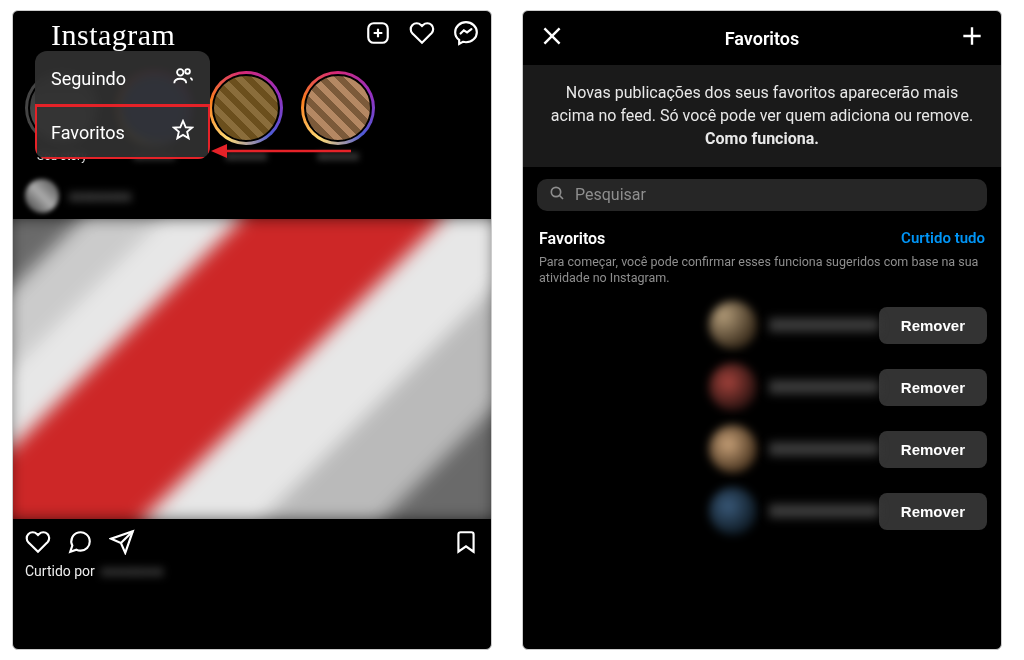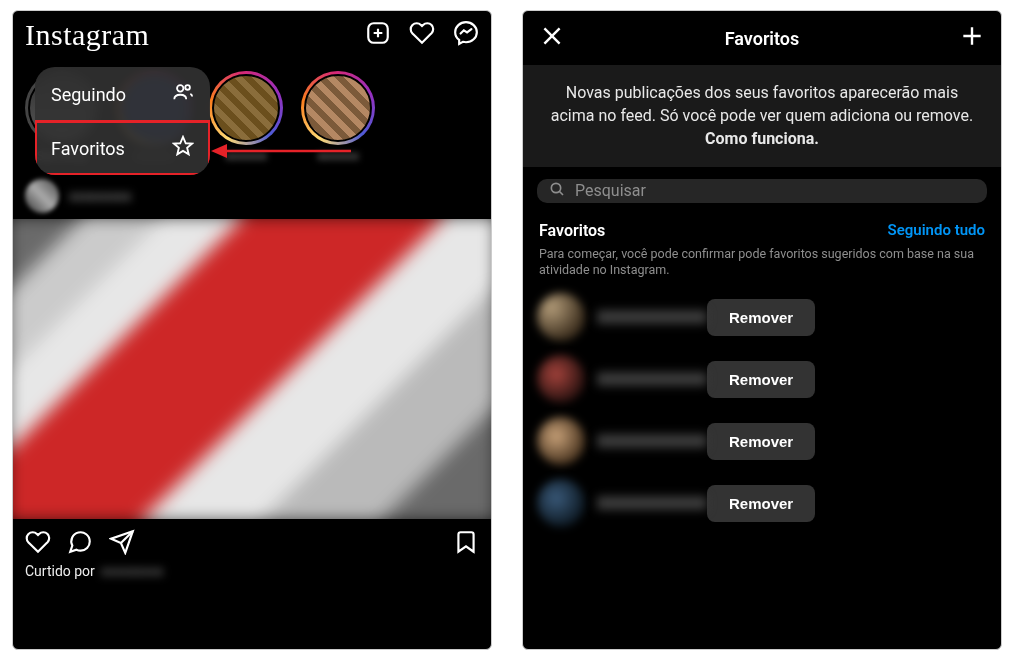--- a/index.html
+++ b/index.html
@@ -23,21 +23,21 @@
     border: 1px solid #ccc;
   }
   
   .ig-header {
     height: 48px;
     display: flex;
     align-items: center;
     justify-content: space-between;
     padding: 0 12px;
   }
-  .ig-logo-wrap { display: flex; align-items: center; gap: 6px; }
+  .ig-logo-wrap { display: flex; align-items: center; gap: 6px; margin-left: 26px; }
   .ig-logo {
     font-family: "Brush Script MT", "Segoe Script", cursive;
     font-size: 30px;
     font-weight: 500;
     letter-spacing: 0.5px;
   }
   .ig-chevron { font-size: 14px; opacity: 0.9; }
   .ig-header-icons { display: flex; gap: 18px; align-items: center; }
   .ig-header-icons svg { width: 26px; height: 26px; stroke: #fff; fill: none; stroke-width: 2; }
   .stories-row {
@@ -57,24 +57,24 @@
   }
   .story-ring.gray { background: #444; }
   .story-img { width: 100%; height: 100%; border-radius: 50%; background: #223a7a; border: 2px solid #000; }
   .story-img.pix1 { background-image: linear-gradient(45deg,#8a6d3b 25%, #6b4f1d 25%, #6b4f1d 50%, #8a6d3b 50%, #8a6d3b 75%, #6b4f1d 75%); background-size: 18px 18px; }
   .story-img.pix2 { background-image: linear-gradient(45deg,#b58863 25%, #7c5a3a 25%, #7c5a3a 50%, #b58863 50%, #b58863 75%, #7c5a3a 75%); background-size: 18px 18px; }
   .story-label { font-size: 12px; color: #e5e5e5; }
   .story-label.blur { filter: blur(3px); color:#888; }
 
   .dropdown {
     position: absolute;
-    top: 56px; left: 22px;
+    top: 40px; left: 22px;
     width: 175px;
     background: rgba(50,50,50,0.9);
-    border-radius: 20px;
+    border-radius: 12px;
     overflow: hidden;
     z-index: 5;
     backdrop-filter: blur(4px);
   }
   .dropdown-item {
     display: flex; align-items: center; justify-content: space-between;
     padding: 14px 16px;
     font-size: 18px;
     color: #fff;
   }
@@ -119,34 +119,34 @@
     font-size: 16px;
     text-align: center;
     color: #e8e8e8;
     line-height: 1.45;
   }
   .fav-info .bold { font-weight: 700; }
   .search-wrap { padding: 12px 14px; }
   .search-box {
     background: #262626;
     border-radius: 10px;
-    height: 24px;
+    height: 32px;
     display:flex; align-items:center;
     padding: 0 12px;
     gap: 10px;
     color: #8e8e8e;
     font-size: 16px;
   }
   .search-box svg { width:16px; height:16px; stroke:#8e8e8e; fill:none; stroke-width:2.5; }
   .section-row { display:flex; justify-content:space-between; align-items:center; padding: 6px 16px 2px 16px; }
   .section-title { font-size: 16px; font-weight: 600; }
   .remove-all { color:#0095f6; font-size:15px; font-weight:600; }
   .section-sub { padding: 4px 16px 10px 16px; font-size: 12.5px; color:#8e8e8e; line-height:1.35; }
   .fav-list { padding: 4px 14px; display:flex; flex-direction:column; gap: 14px; }
-  .fav-row { display:flex; align-items:center; justify-content:flex-start; }
+  .fav-row { display:flex; align-items:center; justify-content:flex-end; }
   .fav-left { display:flex; align-items:center; gap:12px; }
   .fav-avatar { width:48px; height:48px; border-radius:50%; filter: blur(4px); }
   .fav-avatar.a1 { background: radial-gradient(circle at 30% 30%, #b49d7a, #3d2f1e 70%); }
   .fav-avatar.a2 { background: radial-gradient(circle at 40% 40%, #a5433c, #2a1210 70%); }
   .fav-avatar.a3 { background: radial-gradient(circle at 40% 40%, #caa37a, #4a3520 70%); }
   .fav-avatar.a4 { background: radial-gradient(circle at 40% 40%, #3a5a7a, #0e1a24 70%); }
   .fav-name { filter: blur(5px); color:#aaa; font-size:14px; width:110px; height:14px; background:#3a3a3a; border-radius:2px; }
   .remove-btn {
     background:#333; color:#fff; border:none;
     padding: 10px 22px; border-radius: 8px;
@@ -303,23 +303,23 @@
             <circle cx="10.5" cy="10.5" r="7"></circle>
             <line x1="21" y1="21" x2="15.8" y2="15.8"></line>
           </svg>
       </span>
       <span>Pesquisar</span>
     </div>
   </div>
 
   <div class="section-row">
     <span class="section-title">Favoritos</span>
-    <span class="remove-all">Seguindo tudo</span>
-  </div>
-  <div class="section-sub">Para começar, você pode confirmar pode favoritos sugeridos com base na sua atividade no Instagram.</div>
+    <span class="remove-all">Curtido tudo</span>
+  </div>
+  <div class="section-sub">Para começar, você pode confirmar esses funciona sugeridos com base na sua atividade no Instagram.</div>
 
   <div class="fav-list">
     <div class="fav-row">
       <div class="fav-left">
         <div class="fav-avatar a1"></div>
         <div class="fav-name"></div>
       </div>
       <button class="remove-btn">Remover</button>
     </div>
     <div class="fav-row">

